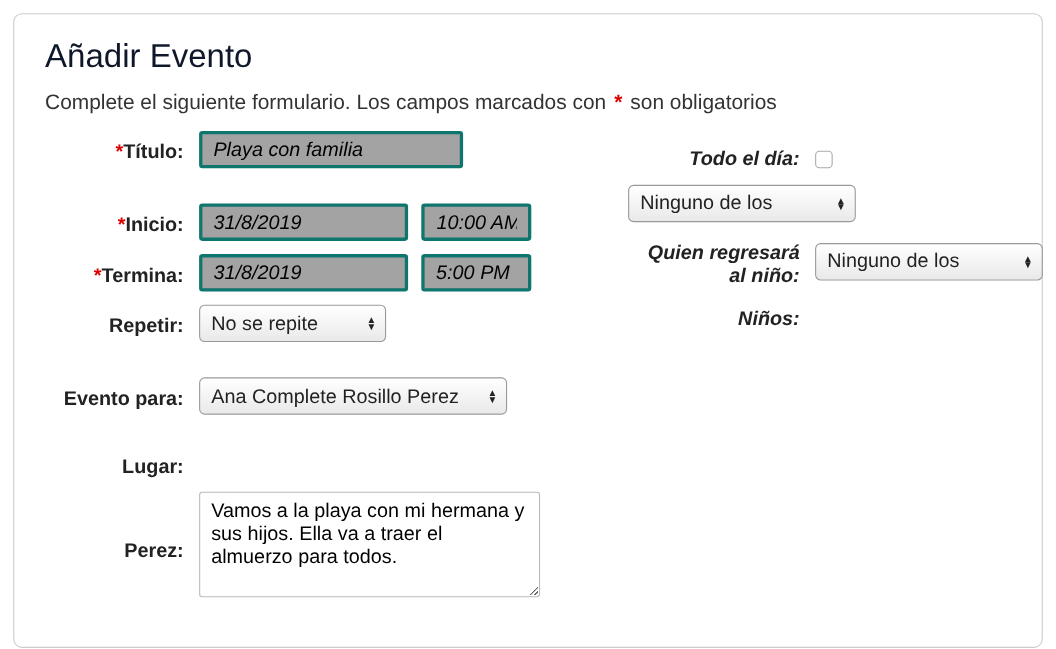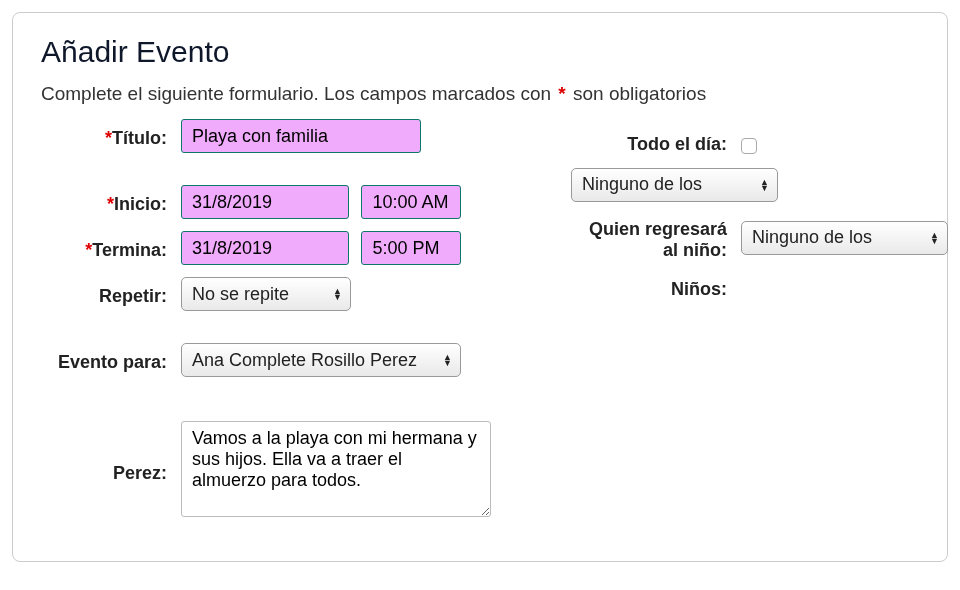--- a/index.html
+++ b/index.html
@@ -58,45 +58,47 @@
       text-align: right;
       font-weight: 700;
       font-size: 18px;
       color: #222;
       padding-right: 14px;
       padding-top: 5px;
     }
     .col-right .label {
       width: 170px;
       line-height: 1.2;
+      font-style: italic;
     }
     .row .control {
       flex: 1;
     }
     input[type="text"] {
       height: 34px;
-      border: 1px solid #0f766e;
+      border: 3px solid #0f766e;
       border-radius: 3px;
       padding: 4px 10px;
       font-size: 18px;
       font-family: inherit;
-      background: #f0abfc;
+      background: #a3a3a3;
+      font-style: italic;
     }
     textarea {
       border: 1px solid #bbb;
       border-radius: 3px;
       padding: 6px 10px;
       font-size: 18px;
       font-family: inherit;
       width: 310px;
       height: 96px;
       resize: both;
     }
     .title-input { width: 240px; }
-    .date-input { width: 168px; margin-right: 8px; }
+    .date-input { width: 190px; margin-right: 8px; }
     .time-input { width: 100px; }
     .place-input { width: 240px; }
     .select-wrap {
       display: inline-flex;
       align-items: center;
       height: 34px;
       border: 1px solid #999;
       border-radius: 5px;
       background: linear-gradient(#fff, #e9e9e9);
       padding: 0 26px 0 10px;
@@ -213,20 +215,21 @@
                 <span>▲</span>
                 <span>▼</span>
               </span>
           </div>
         </div>
       </div>
 
       <div class="spacer-row"></div>
 
       <div class="row">
+        <div class="label">Lugar:</div>
       </div>
 
       <div class="row">
         <div class="label">Perez:</div>
         <div class="control">
           <textarea style="">Vamos a la playa con mi hermana y sus hijos. Ella va a traer el almuerzo para todos.</textarea>
         </div>
       </div>
 
     </div>

